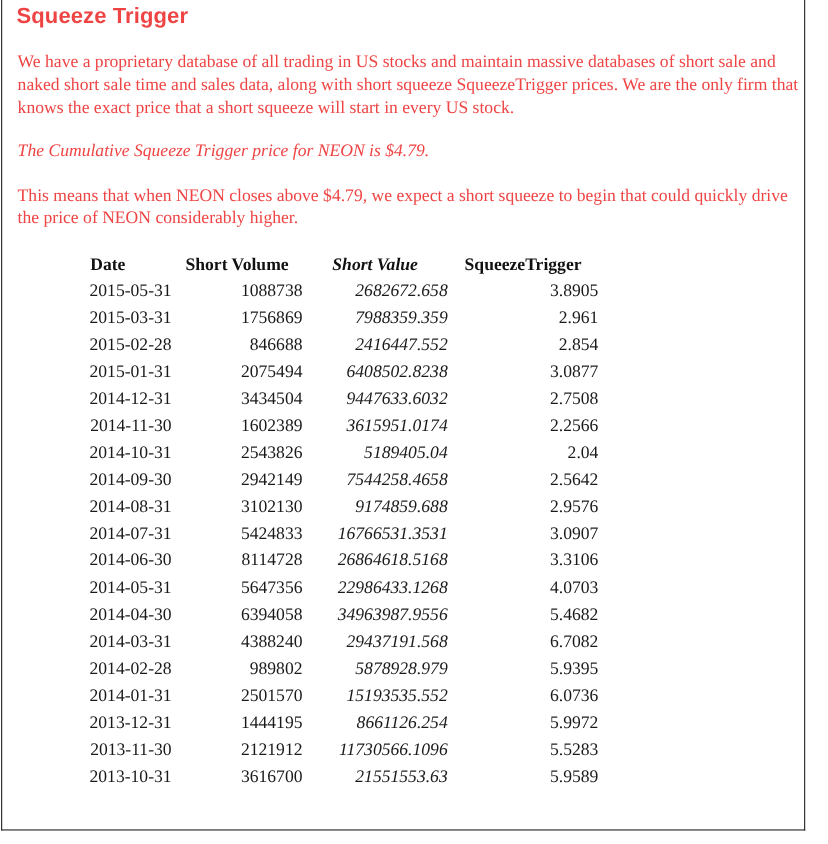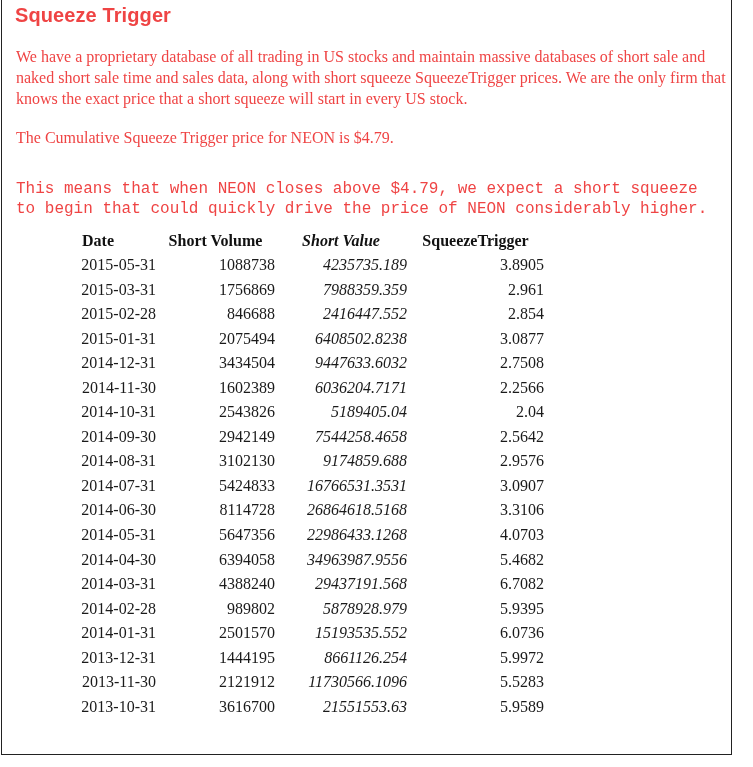--- a/index.html
+++ b/index.html
@@ -40,22 +40,22 @@
     .para {
       position: absolute;
       left: 14px;
       width: 710px;
       margin: 0;
       font-size: 16px;
       line-height: 21px;
       color: #ef4444;
     }
     .p1 { top: 48px; }
-    .p2 { top: 129px; }
-    .p3 { top: 181px; line-height: 20px; font-family: Liberation Mono, monospace; }
+    .p2 { top: 129px; font-style: italic; }
+    .p3 { top: 171px; line-height: 20px; }
 
     table.data {
       position: absolute;
       left: 38px;
       top: 231px;
       border-collapse: collapse;
       font-size: 16px;
       color: #1a1a1a;
     }
     table.data th {
@@ -95,21 +95,21 @@
         <th class="c-date">Date</th>
         <th class="c-vol">Short Volume</th>
         <th class="c-val">Short Value</th>
         <th class="c-trig">SqueezeTrigger</th>
       </tr>
     </thead>
     <tbody id="table-body">
         <tr>
           <td class="c-date">2015-05-31</td>
           <td class="c-vol">1088738</td>
-          <td class="c-val">4235735.189</td>
+          <td class="c-val">2682672.658</td>
           <td class="c-trig">3.8905</td>
         </tr>
         <tr>
           <td class="c-date">2015-03-31</td>
           <td class="c-vol">1756869</td>
           <td class="c-val">7988359.359</td>
           <td class="c-trig">2.961</td>
         </tr>
         <tr>
           <td class="c-date">2015-02-28</td>
@@ -125,21 +125,21 @@
         </tr>
         <tr>
           <td class="c-date">2014-12-31</td>
           <td class="c-vol">3434504</td>
           <td class="c-val">9447633.6032</td>
           <td class="c-trig">2.7508</td>
         </tr>
         <tr>
           <td class="c-date">2014-11-30</td>
           <td class="c-vol">1602389</td>
-          <td class="c-val">6036204.7171</td>
+          <td class="c-val">3615951.0174</td>
           <td class="c-trig">2.2566</td>
         </tr>
         <tr>
           <td class="c-date">2014-10-31</td>
           <td class="c-vol">2543826</td>
           <td class="c-val">5189405.04</td>
           <td class="c-trig">2.04</td>
         </tr>
         <tr>
           <td class="c-date">2014-09-30</td>

